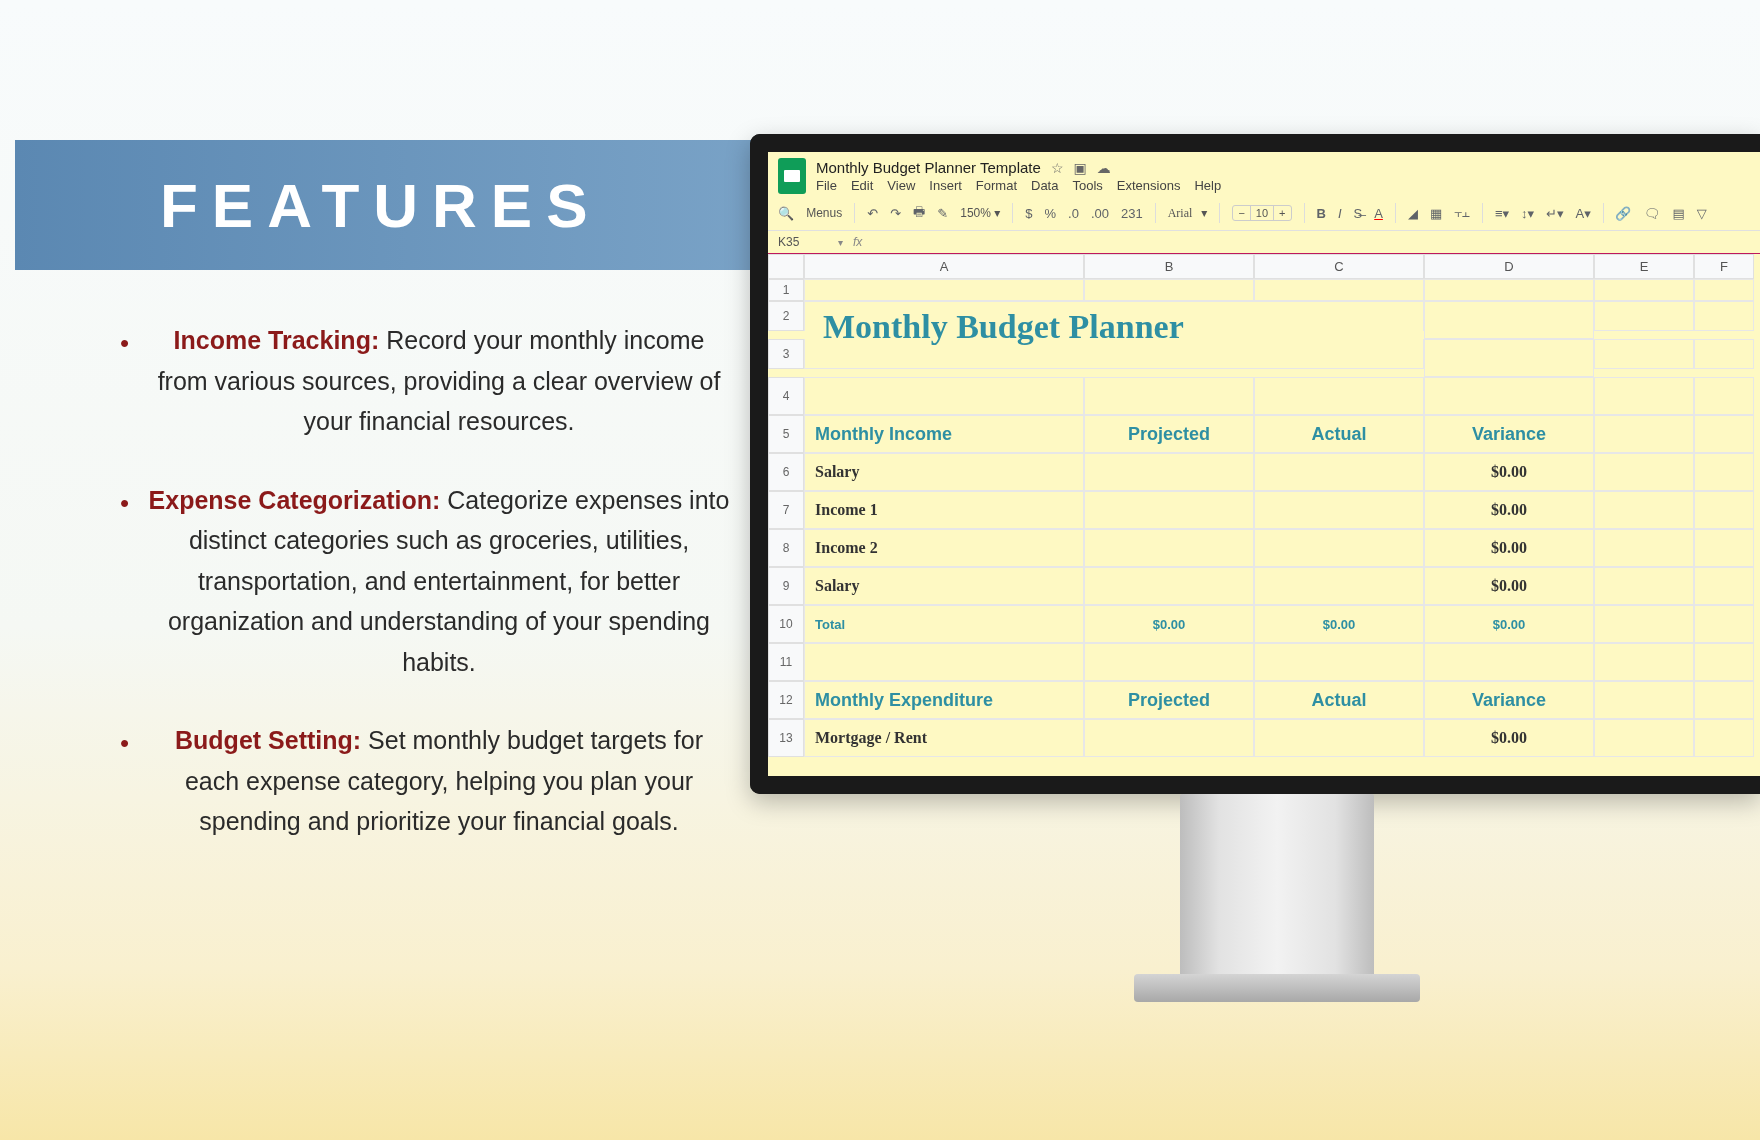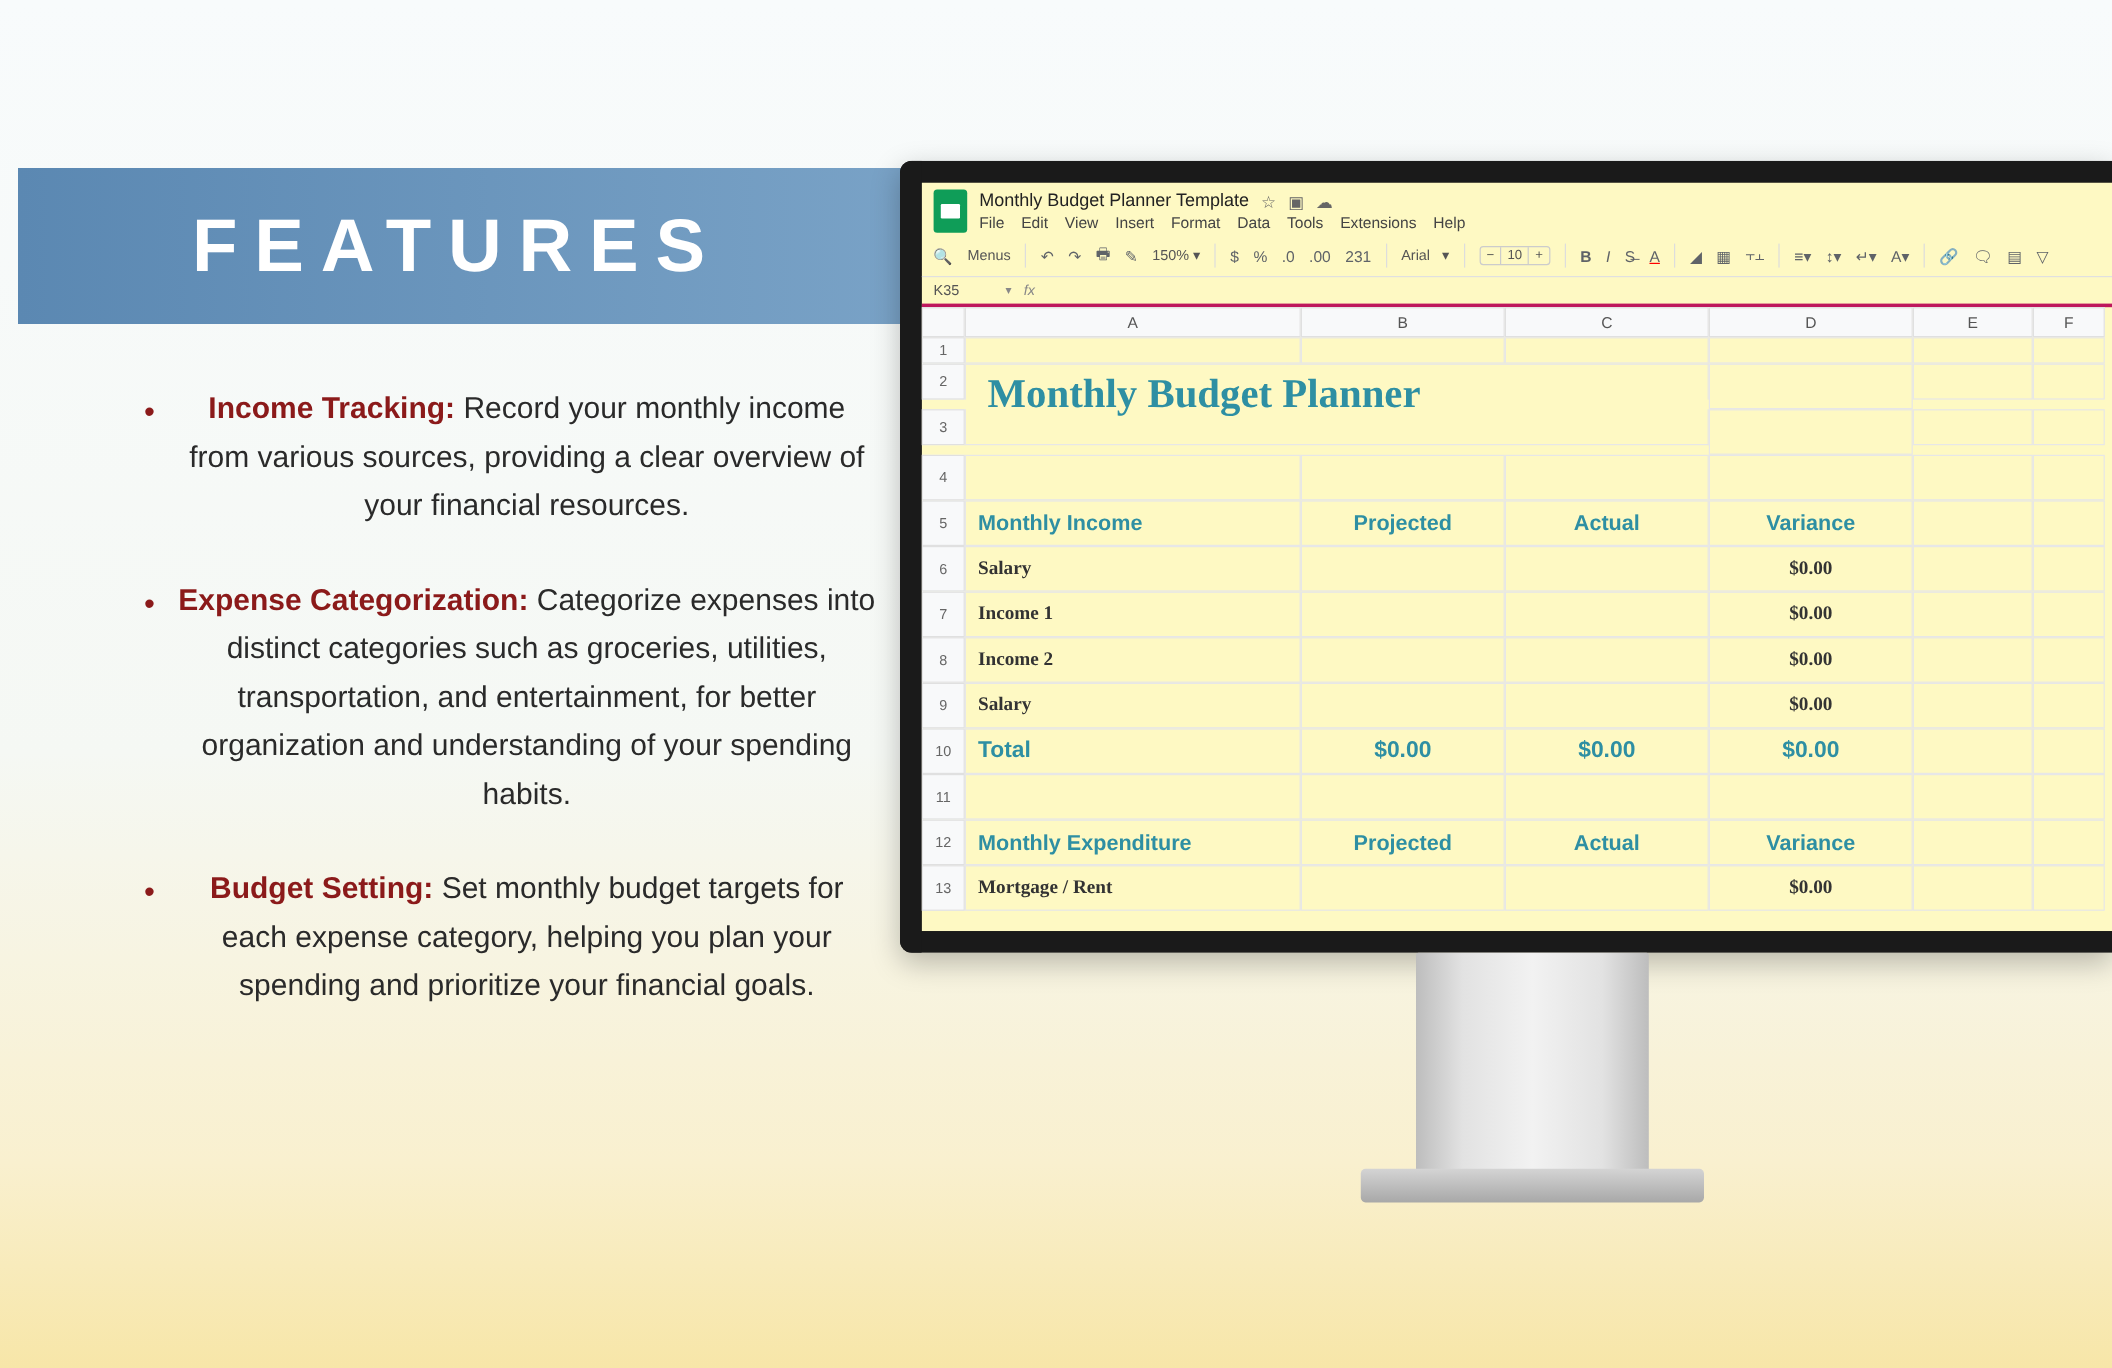--- a/index.html
+++ b/index.html
@@ -28,36 +28,36 @@
 .gs-titlewrap { display: flex; flex-direction: column; }
 .gs-title-row { display: flex; align-items: center; gap: 10px; }
 .gs-title { font-size: 15px; color: #222; }
 .gs-star, .gs-move, .gs-cloud { color: #666; font-size: 14px; }
 .gs-menus { display: flex; gap: 14px; font-size: 13px; color: #444; margin-top: 2px; justify-content: space-between; }
 
 .gs-toolbar { display: flex; align-items: center; gap: 12px; padding: 6px 10px; border-bottom: 1px solid #e0e0e0; font-size: 12px; color: #555; flex-wrap: nowrap; overflow:hidden; }
 .gs-toolbar .sep { width: 1px; height: 20px; background: #ddd; }
 .gs-toolbar .ico { color: #5f6368; font-size: 13px; }
 .gs-toolbar .zoom { font-size:12px; }
-.gs-toolbar .font { font-size:12px; }
+.gs-toolbar .font { font-size:12px;font-family:Liberation Serif, serif; }
 .fontsize-box { display:flex; align-items:center; border:1px solid #ccc; border-radius:3px; }
 .fontsize-box span { padding:1px 5px; font-size:11px; }
 .fontsize-box .fs-btn { border-left:1px solid #ccc; border-right:1px solid #ccc; }
 
-.gs-namebox { display: flex; align-items: center; padding: 4px 10px; border-bottom: 3px solid #be185d; font-size: 12px; }
+.gs-namebox { display: flex; align-items: center; padding: 4px 10px; border-bottom: 1px solid #be185d; font-size: 12px; }
 .gs-namebox .cellref { width: 60px; color:#555; }
 .gs-namebox .fx { color: #888; padding: 0 10px; font-style: italic; }
 
 .grid { display: grid; grid-template-columns: 36px 280px 170px 170px 170px 100px 60px; font-size: 14px; }
 .grid .hd { background: #f8f9fa; border: 0.5px solid #e0e0e0; text-align: center; padding: 4px 0; font-size: 13px; color: #555; font-weight: 500; }
 .grid .rn { background: #f8f9fa; border: 0.5px solid #e0e0e0; text-align: center; font-size: 12px; color: #666; display:flex; align-items:center; justify-content:center; }
 .grid .cell { border: 0.5px solid #e7e7e7; padding: 0 10px; display: flex; align-items: center; height: 38px; }
 .grid .short { height: 22px; }
 .grid .cell.teal { color: #2e8fa3; font-weight: 700; font-size: 18px; }
-.grid .cell.teal-sm { color: #2e8fa3; font-weight: 700; font-size: 19px; }
+.grid .cell.teal-sm { color: #2e8fa3; font-weight: 700; font-size: 13px; }
 .grid .cell.serif { font-family: Georgia, 'Times New Roman', serif; font-size: 16px; color: #333; font-weight: 600; }
 .grid .cell.center { justify-content: center; }
 .big-title { font-family: Georgia, 'Times New Roman', serif; font-size: 34px; font-weight: 700; color: #2e8fa3; padding-left: 8px; }
 </style>
 </head>
 <body>
 
 <div class="header-band">
   <h1>FEATURES</h1>
 </div>

